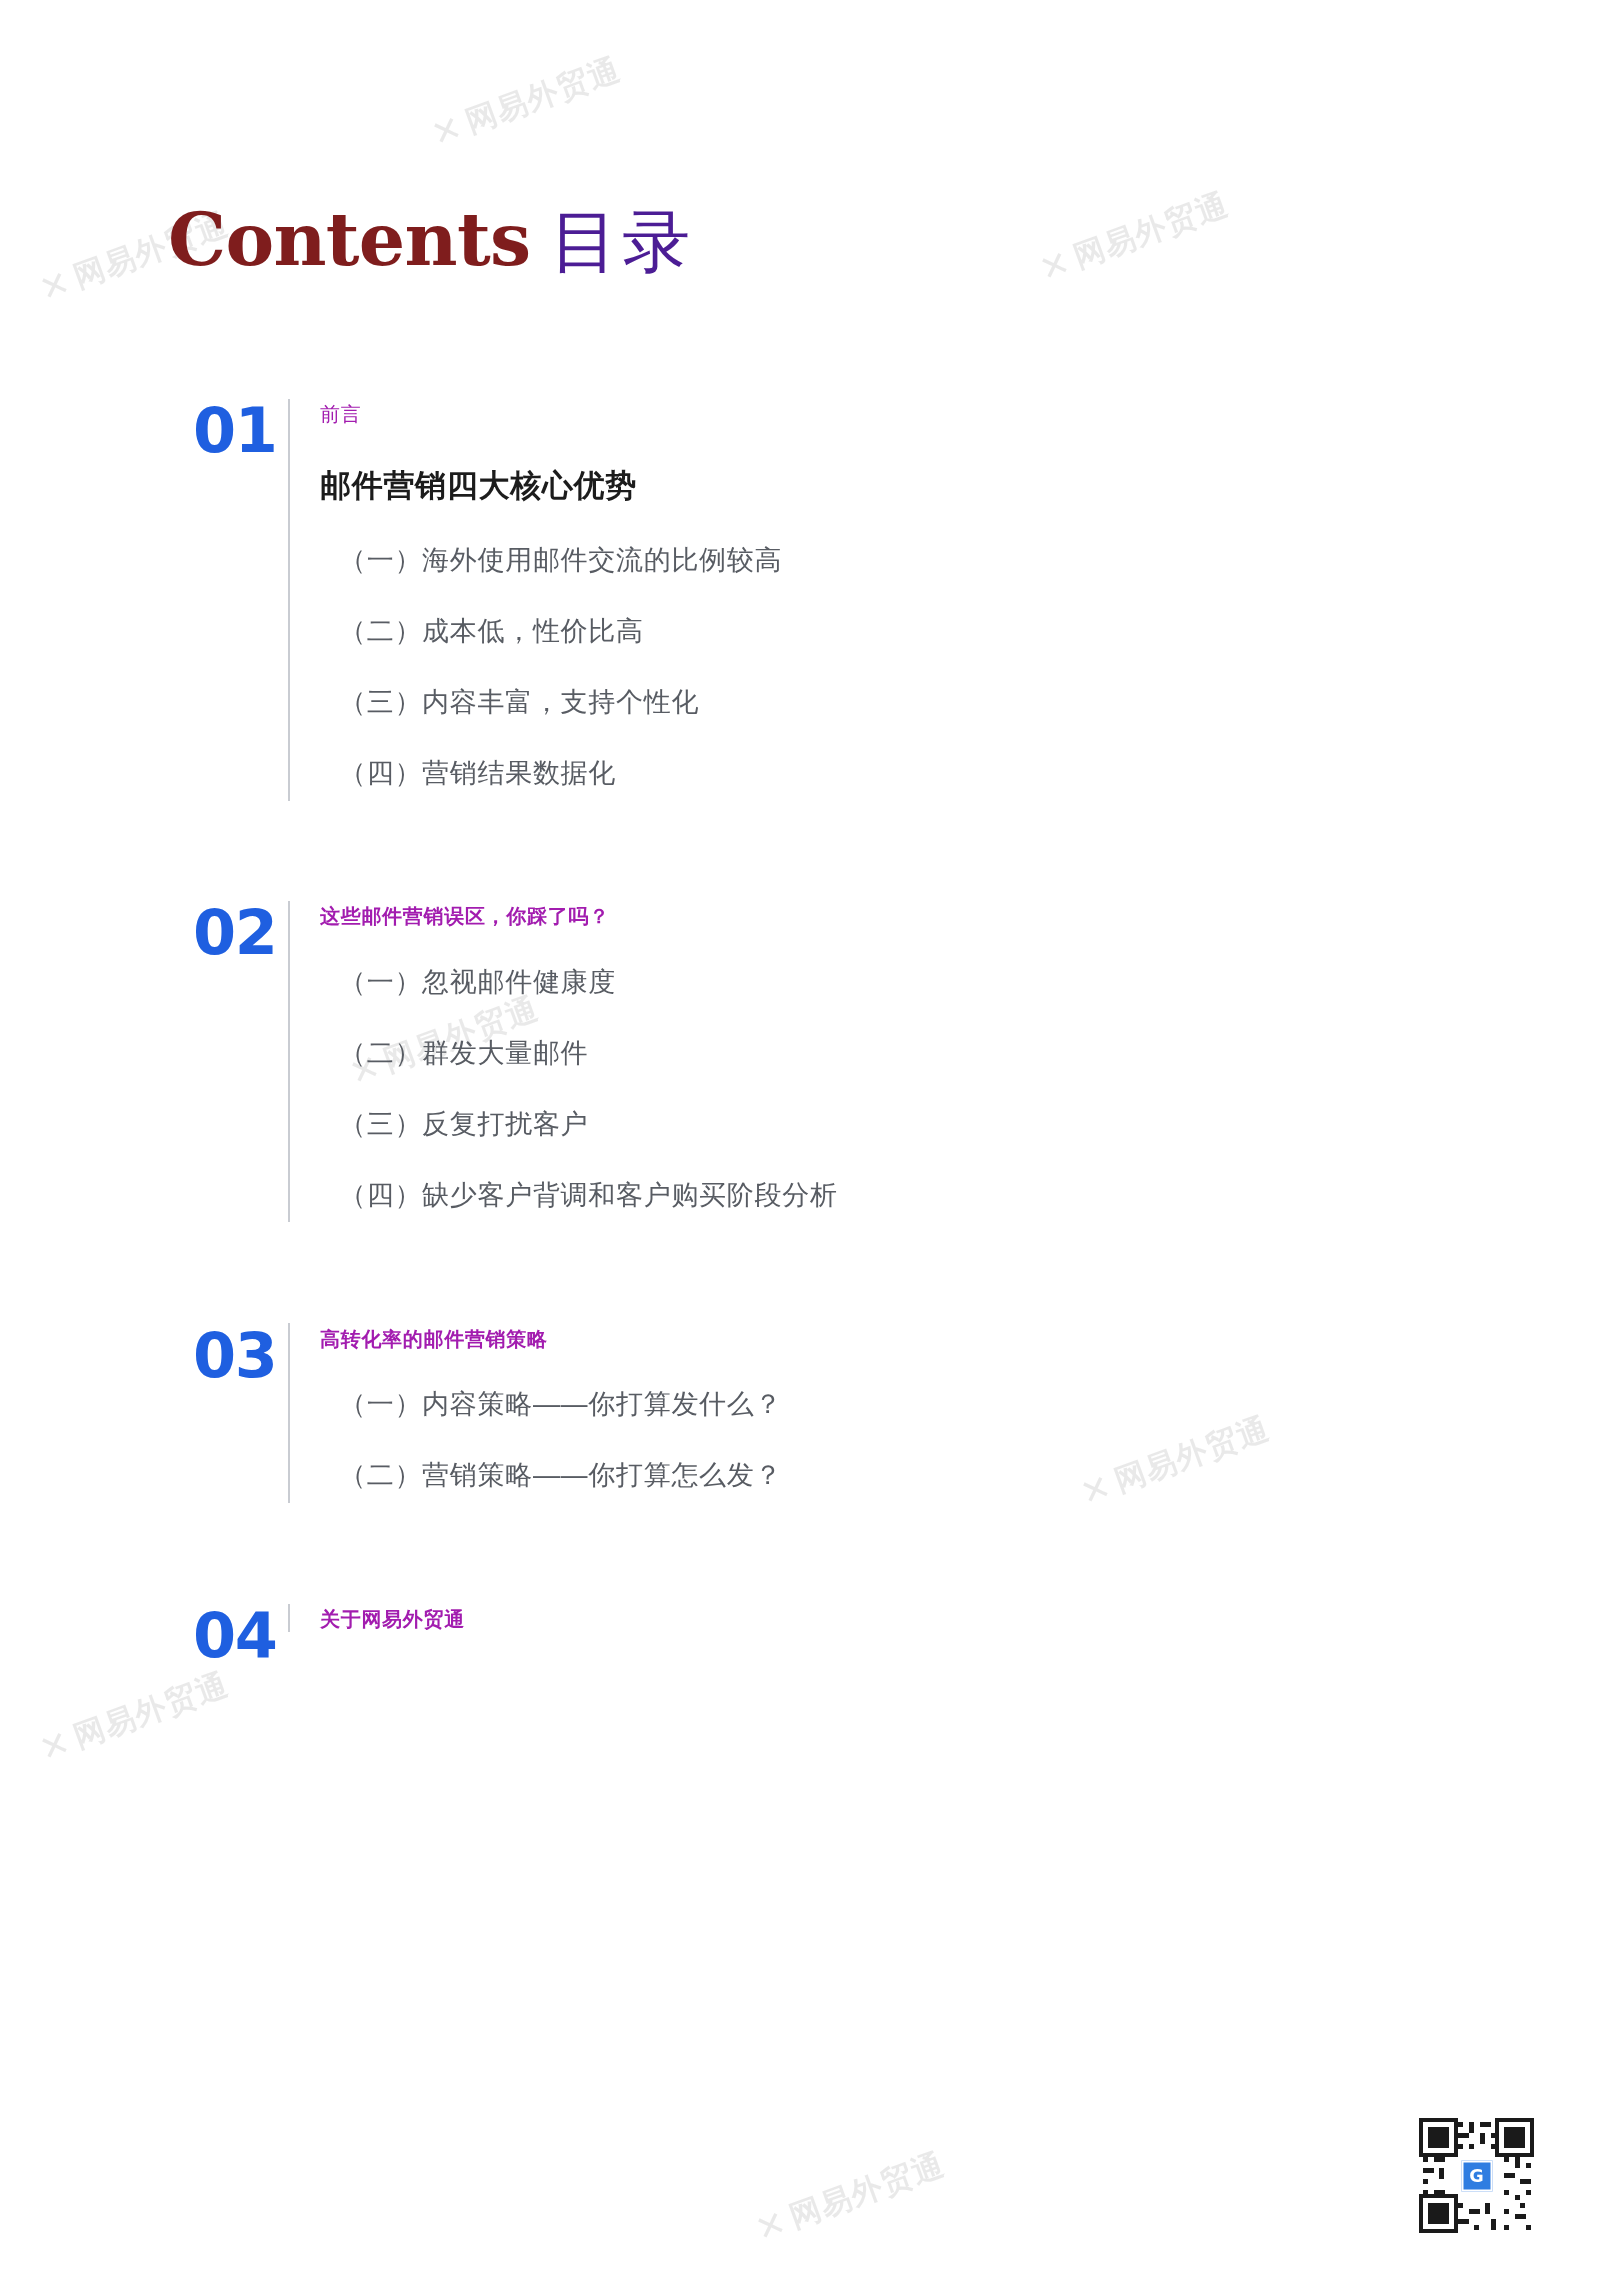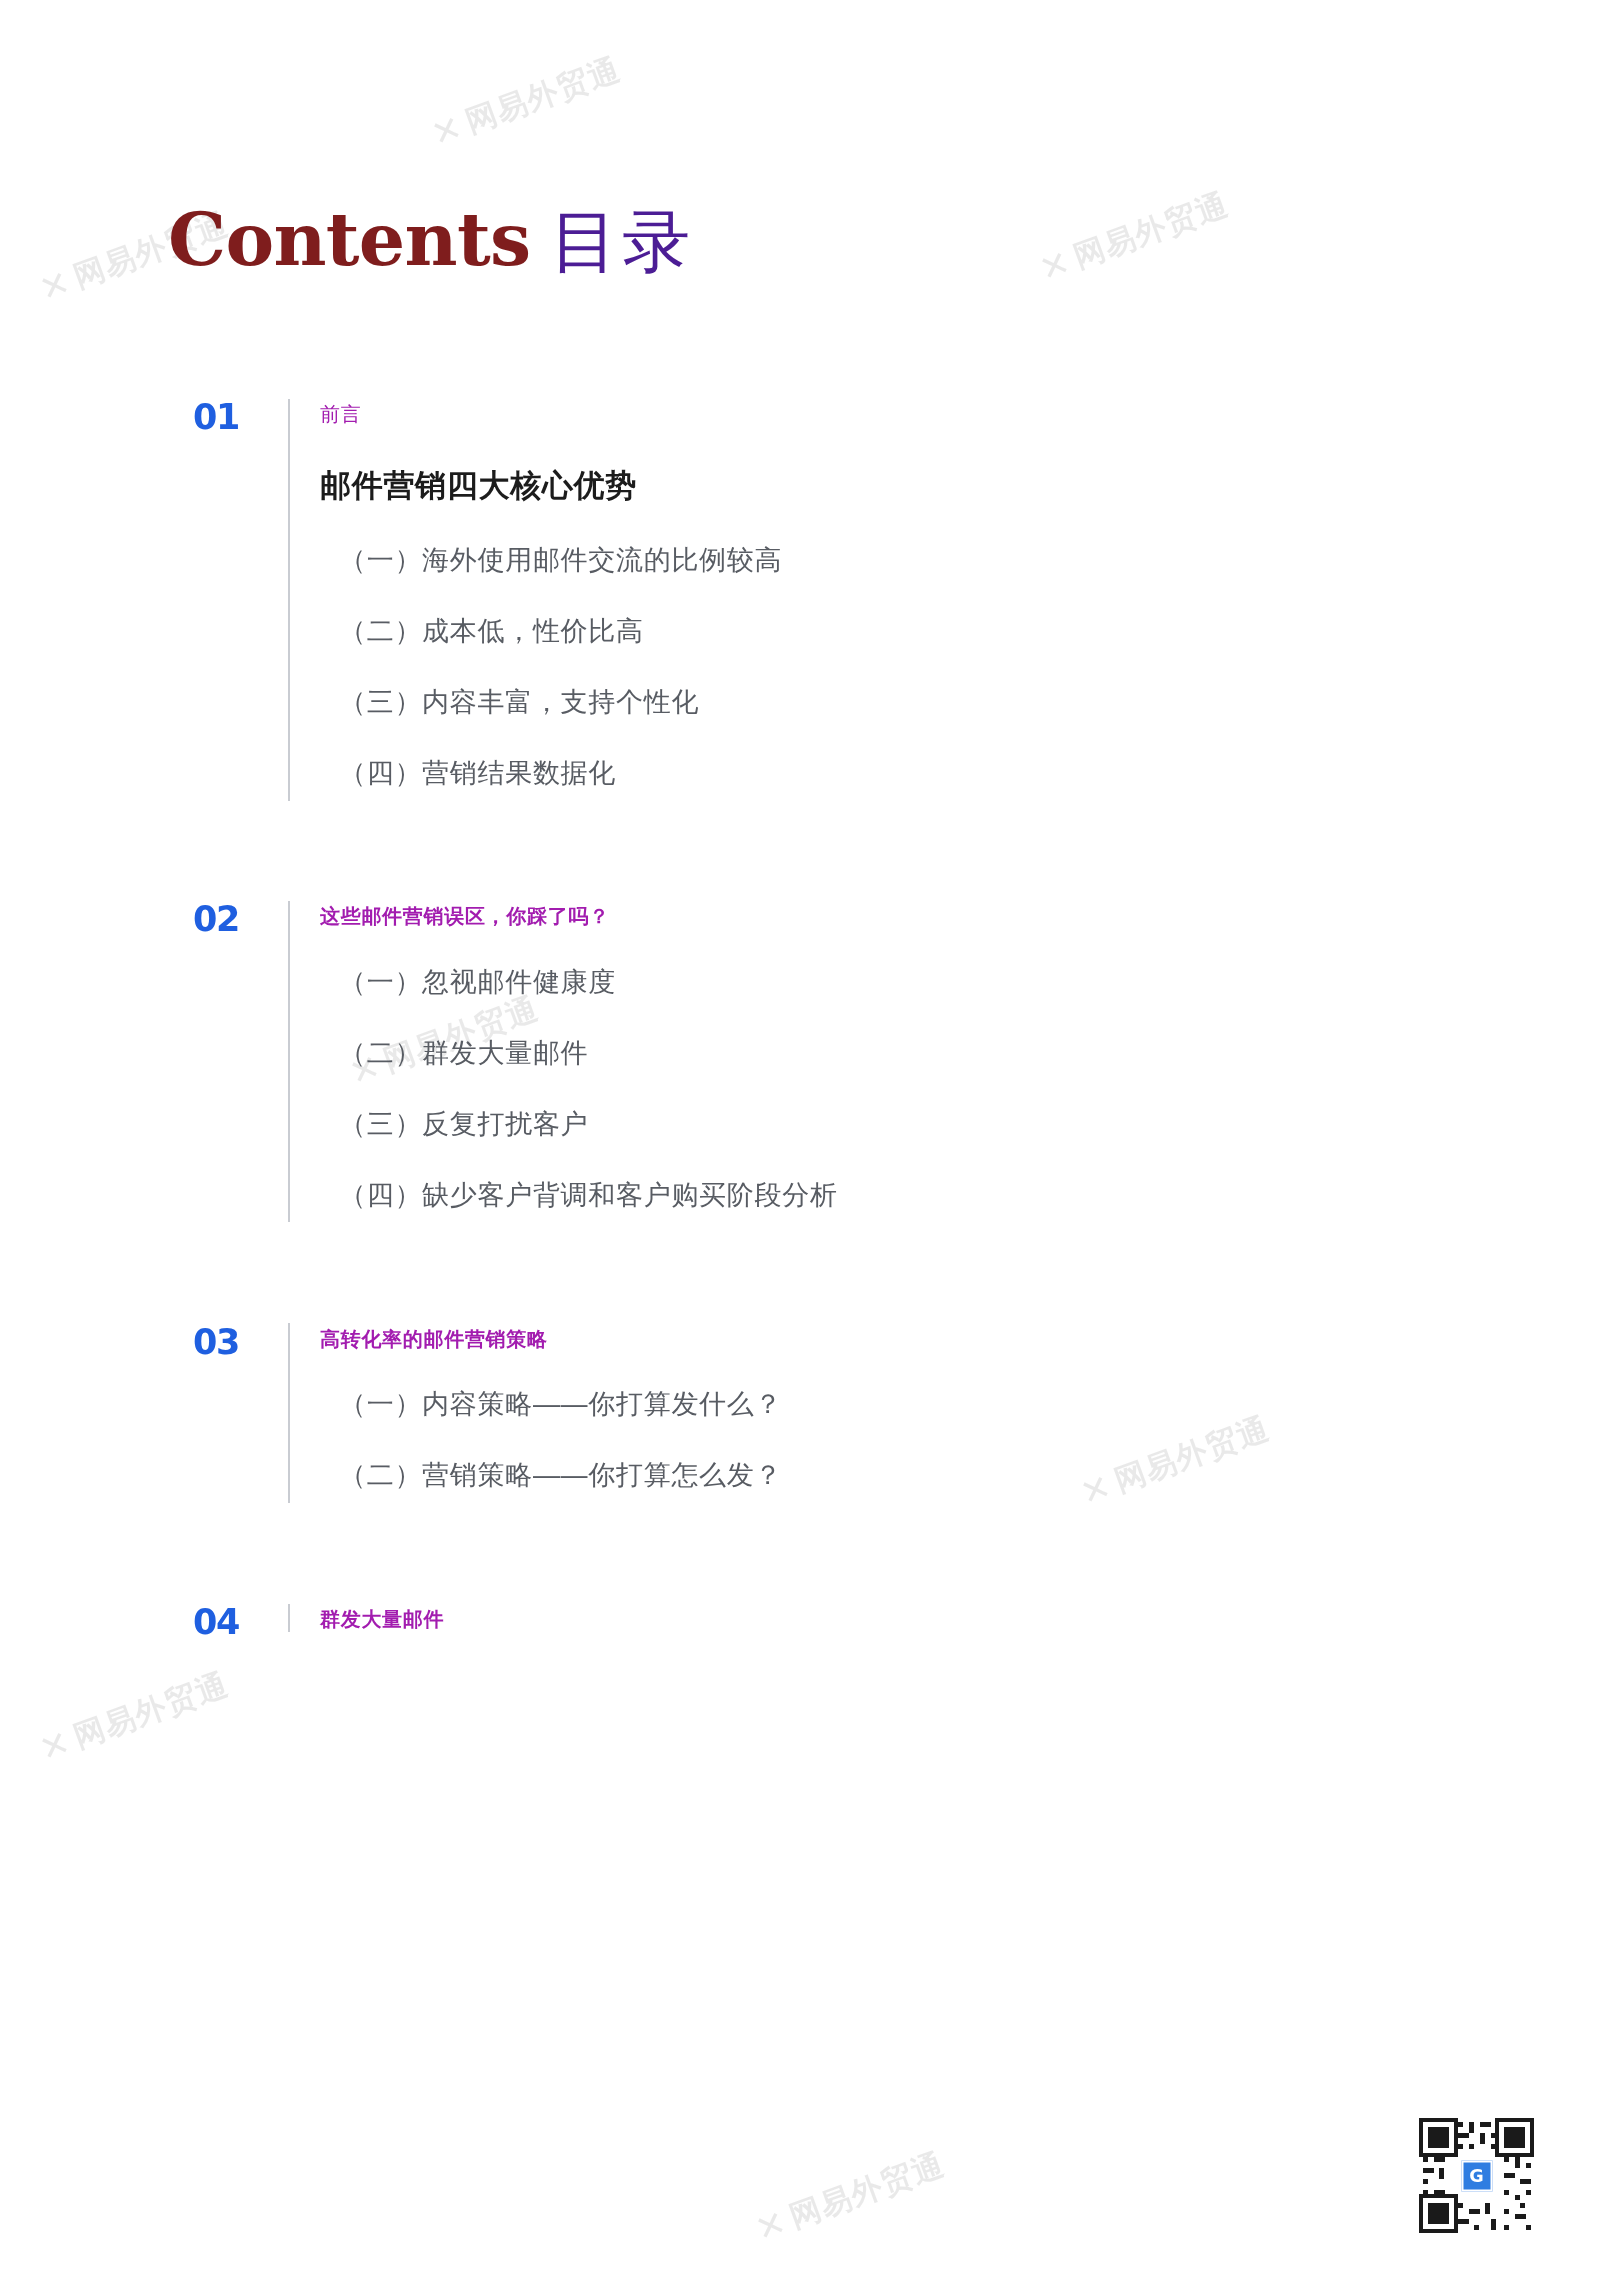--- a/index.html
+++ b/index.html
@@ -89,21 +89,21 @@
     display: block;
   }
   .sec-head {
     display: flex;
     align-items: flex-start;
   }
   .sec-num {
     width: 95px;
     flex: 0 0 95px;
     font-family: "DejaVu Sans", sans-serif;
-    font-size: 35px;
+    font-size: 62px;
     font-weight: 700;
     color: #1f5fe0;
     line-height: 1;
     position: relative;
     top: 1.4px;
     letter-spacing: -1.4px;
   }
   .sec-body {
     border-left: 2px solid #c9ccd2;
     padding-left: 30px;
@@ -273,21 +273,21 @@
         </div>
       </div>
     </div>
 
     <div class="sec-space-3"></div>
 
     <div class="section">
       <div class="sec-head">
         <div class="sec-num">04</div>
         <div class="sec-body" style="padding-bottom:0;">
-          <div class="sec-title bold">群发大量邮件</div>
+          <div class="sec-title bold">关于网易外贸通</div>
         </div>
       </div>
     </div>
 
   </div>
 
   <div class="qr">
     <div class="qr-inner">
       <div class="qr-eye" style="left:0;   top:0;   width:31px; height:31px;"></div>
       <div class="qr-eye" style="right:0;  top:0;   width:31px; height:31px;"></div>

